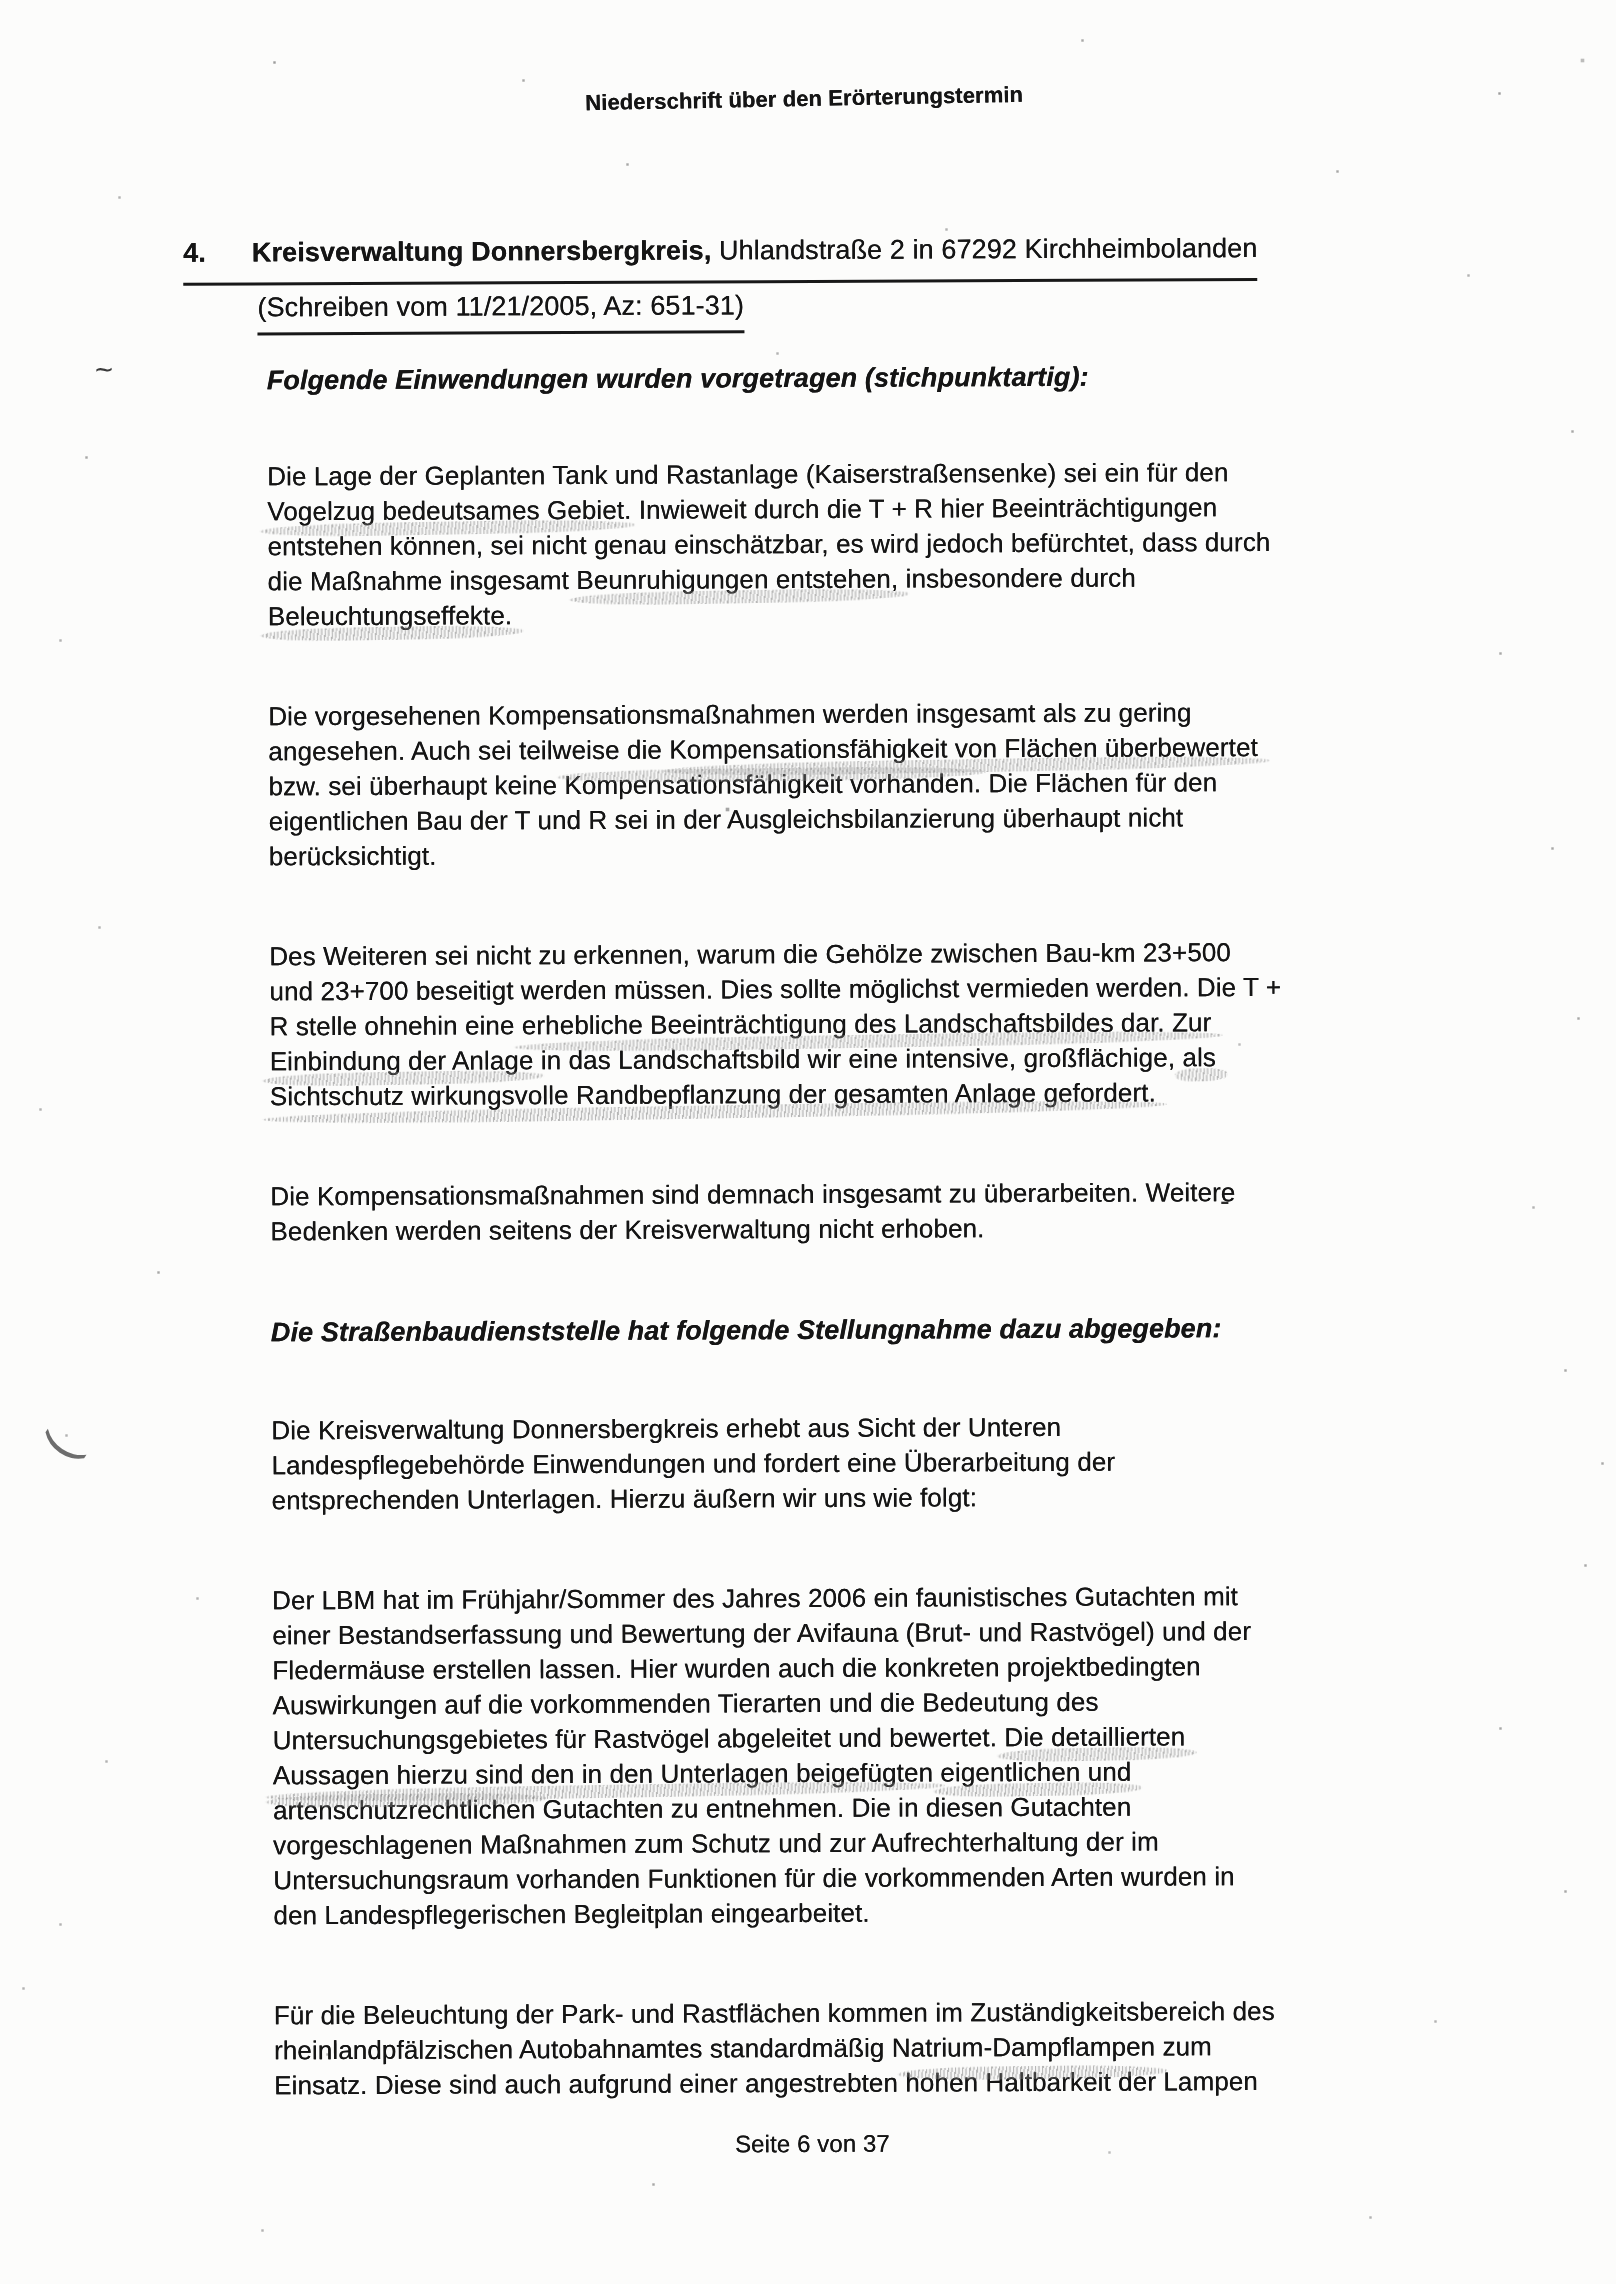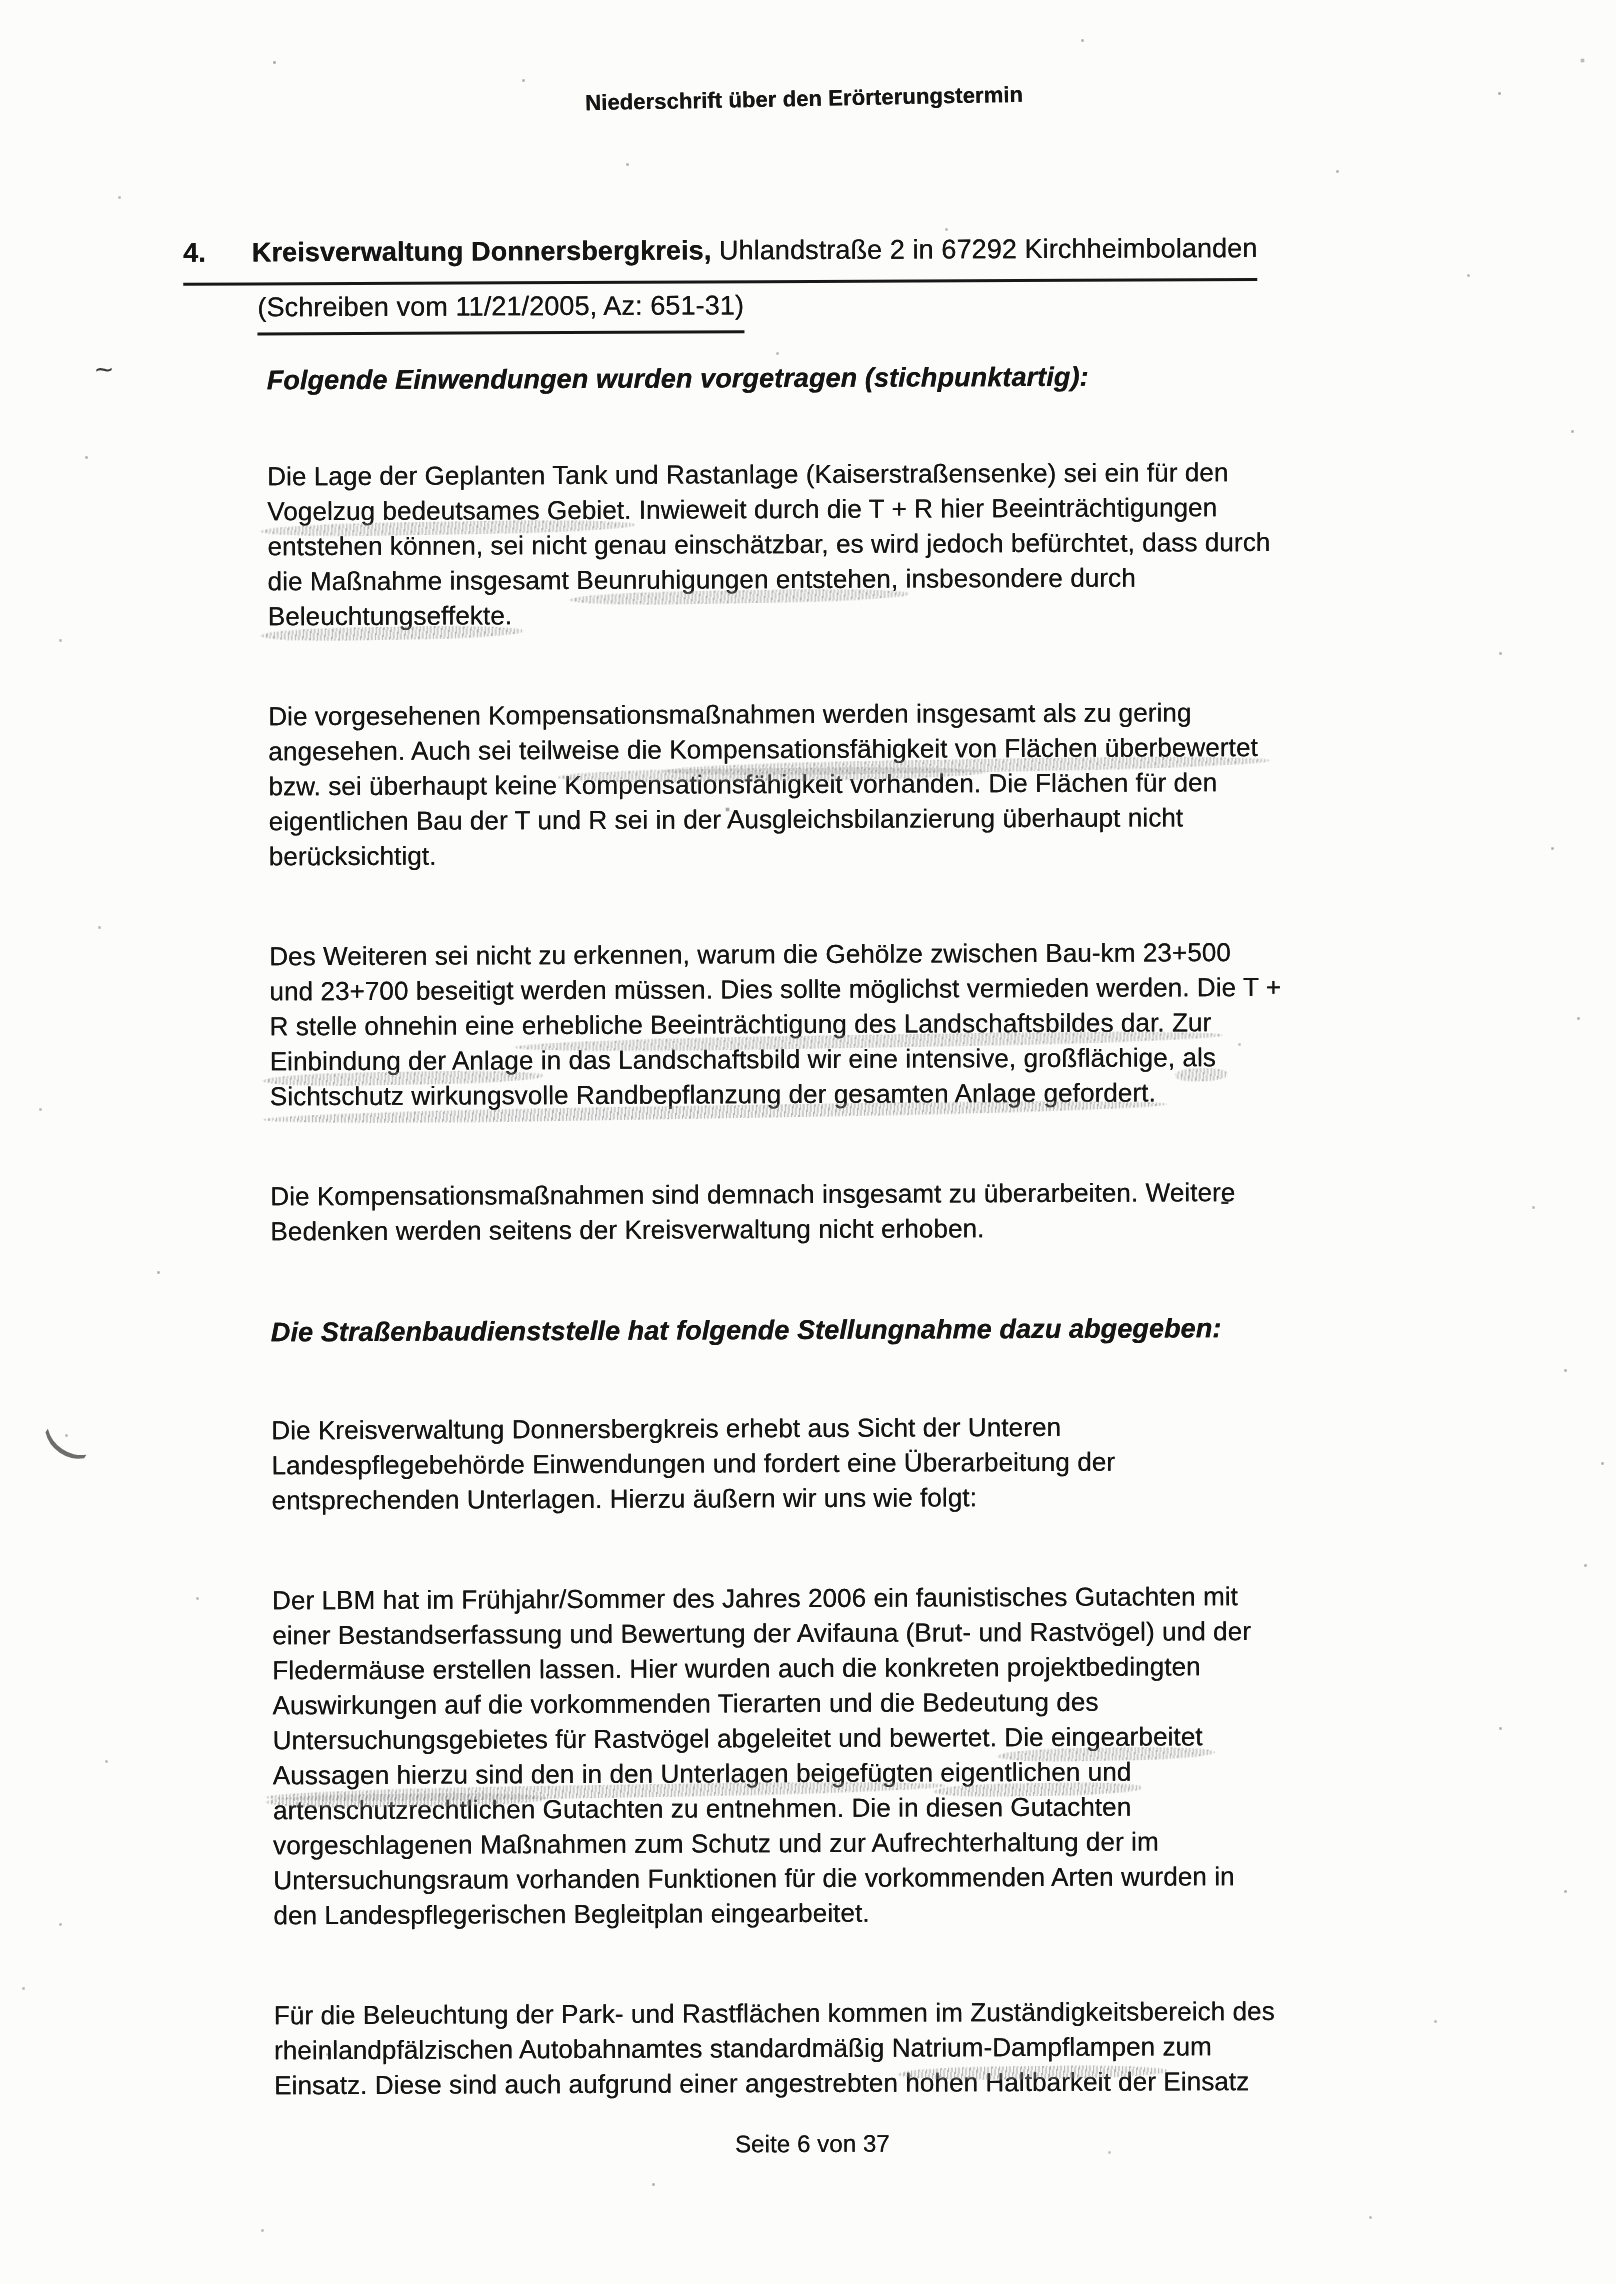--- a/index.html
+++ b/index.html
@@ -174,26 +174,26 @@
 
     <div class="statement-heading txt">Die Straßenbaudienststelle hat folgende Stellungnahme dazu abgegeben:</div>
 
     <div class="para txt"><span>Die Kreisverwaltung Donnersbergkreis erhebt aus Sicht der Unteren
 Landespflegebehörde Einwendungen und fordert eine Überarbeitung der
 entsprechenden Unterlagen. Hierzu äußern wir uns wie folgt:</span></div>
     <div class="para txt"><span>Der LBM hat im Frühjahr/Sommer des Jahres 2006 ein faunistisches Gutachten mit
 einer Bestandserfassung und Bewertung der Avifauna (Brut- und Rastvögel) und der
 Fledermäuse erstellen lassen. Hier wurden auch die konkreten projektbedingten
 Auswirkungen auf die vorkommenden Tierarten und die Bedeutung des
-Untersuchungsgebietes für Rastvögel abgeleitet und bewertet. </span><span class="smudge">Die eingearbeitet</span><span>
+Untersuchungsgebietes für Rastvögel abgeleitet und bewertet. </span><span class="smudge">Die detaillierten</span><span>
 </span><span class="smudge">Aussagen hierzu sind den in den Unterlagen beigefügten</span><span> </span><span class="smudge">eigentlichen und</span><span>
 </span><span class="smudge smudge-top">artenschutzrechtlichen</span><span> Gutachten zu entnehmen. Die in diesen Gutachten
 vorgeschlagenen Maßnahmen zum Schutz und zur Aufrechterhaltung der im
 Untersuchungsraum vorhanden Funktionen für die vorkommenden Arten wurden in
 den Landespflegerischen Begleitplan eingearbeitet.</span></div>
     <div class="para txt"><span>Für die Beleuchtung der Park- und Rastflächen kommen im Zuständigkeitsbereich des
 rheinlandpfälzischen Autobahnamtes standardmäßig Natrium-Dampflampen zum
-Einsatz. Diese sind auch aufgrund einer angestrebten </span><span class="smudge smudge-top">hohen Haltbarkeit der</span><span> Einsatz</span></div>
+Einsatz. Diese sind auch aufgrund einer angestrebten </span><span class="smudge smudge-top">hohen Haltbarkeit der</span><span> Lampen</span></div>
 
     <div class="page-footer txt">Seite 6 von 37</div>
   </div>
 </div>
 
 
 </body></html>

